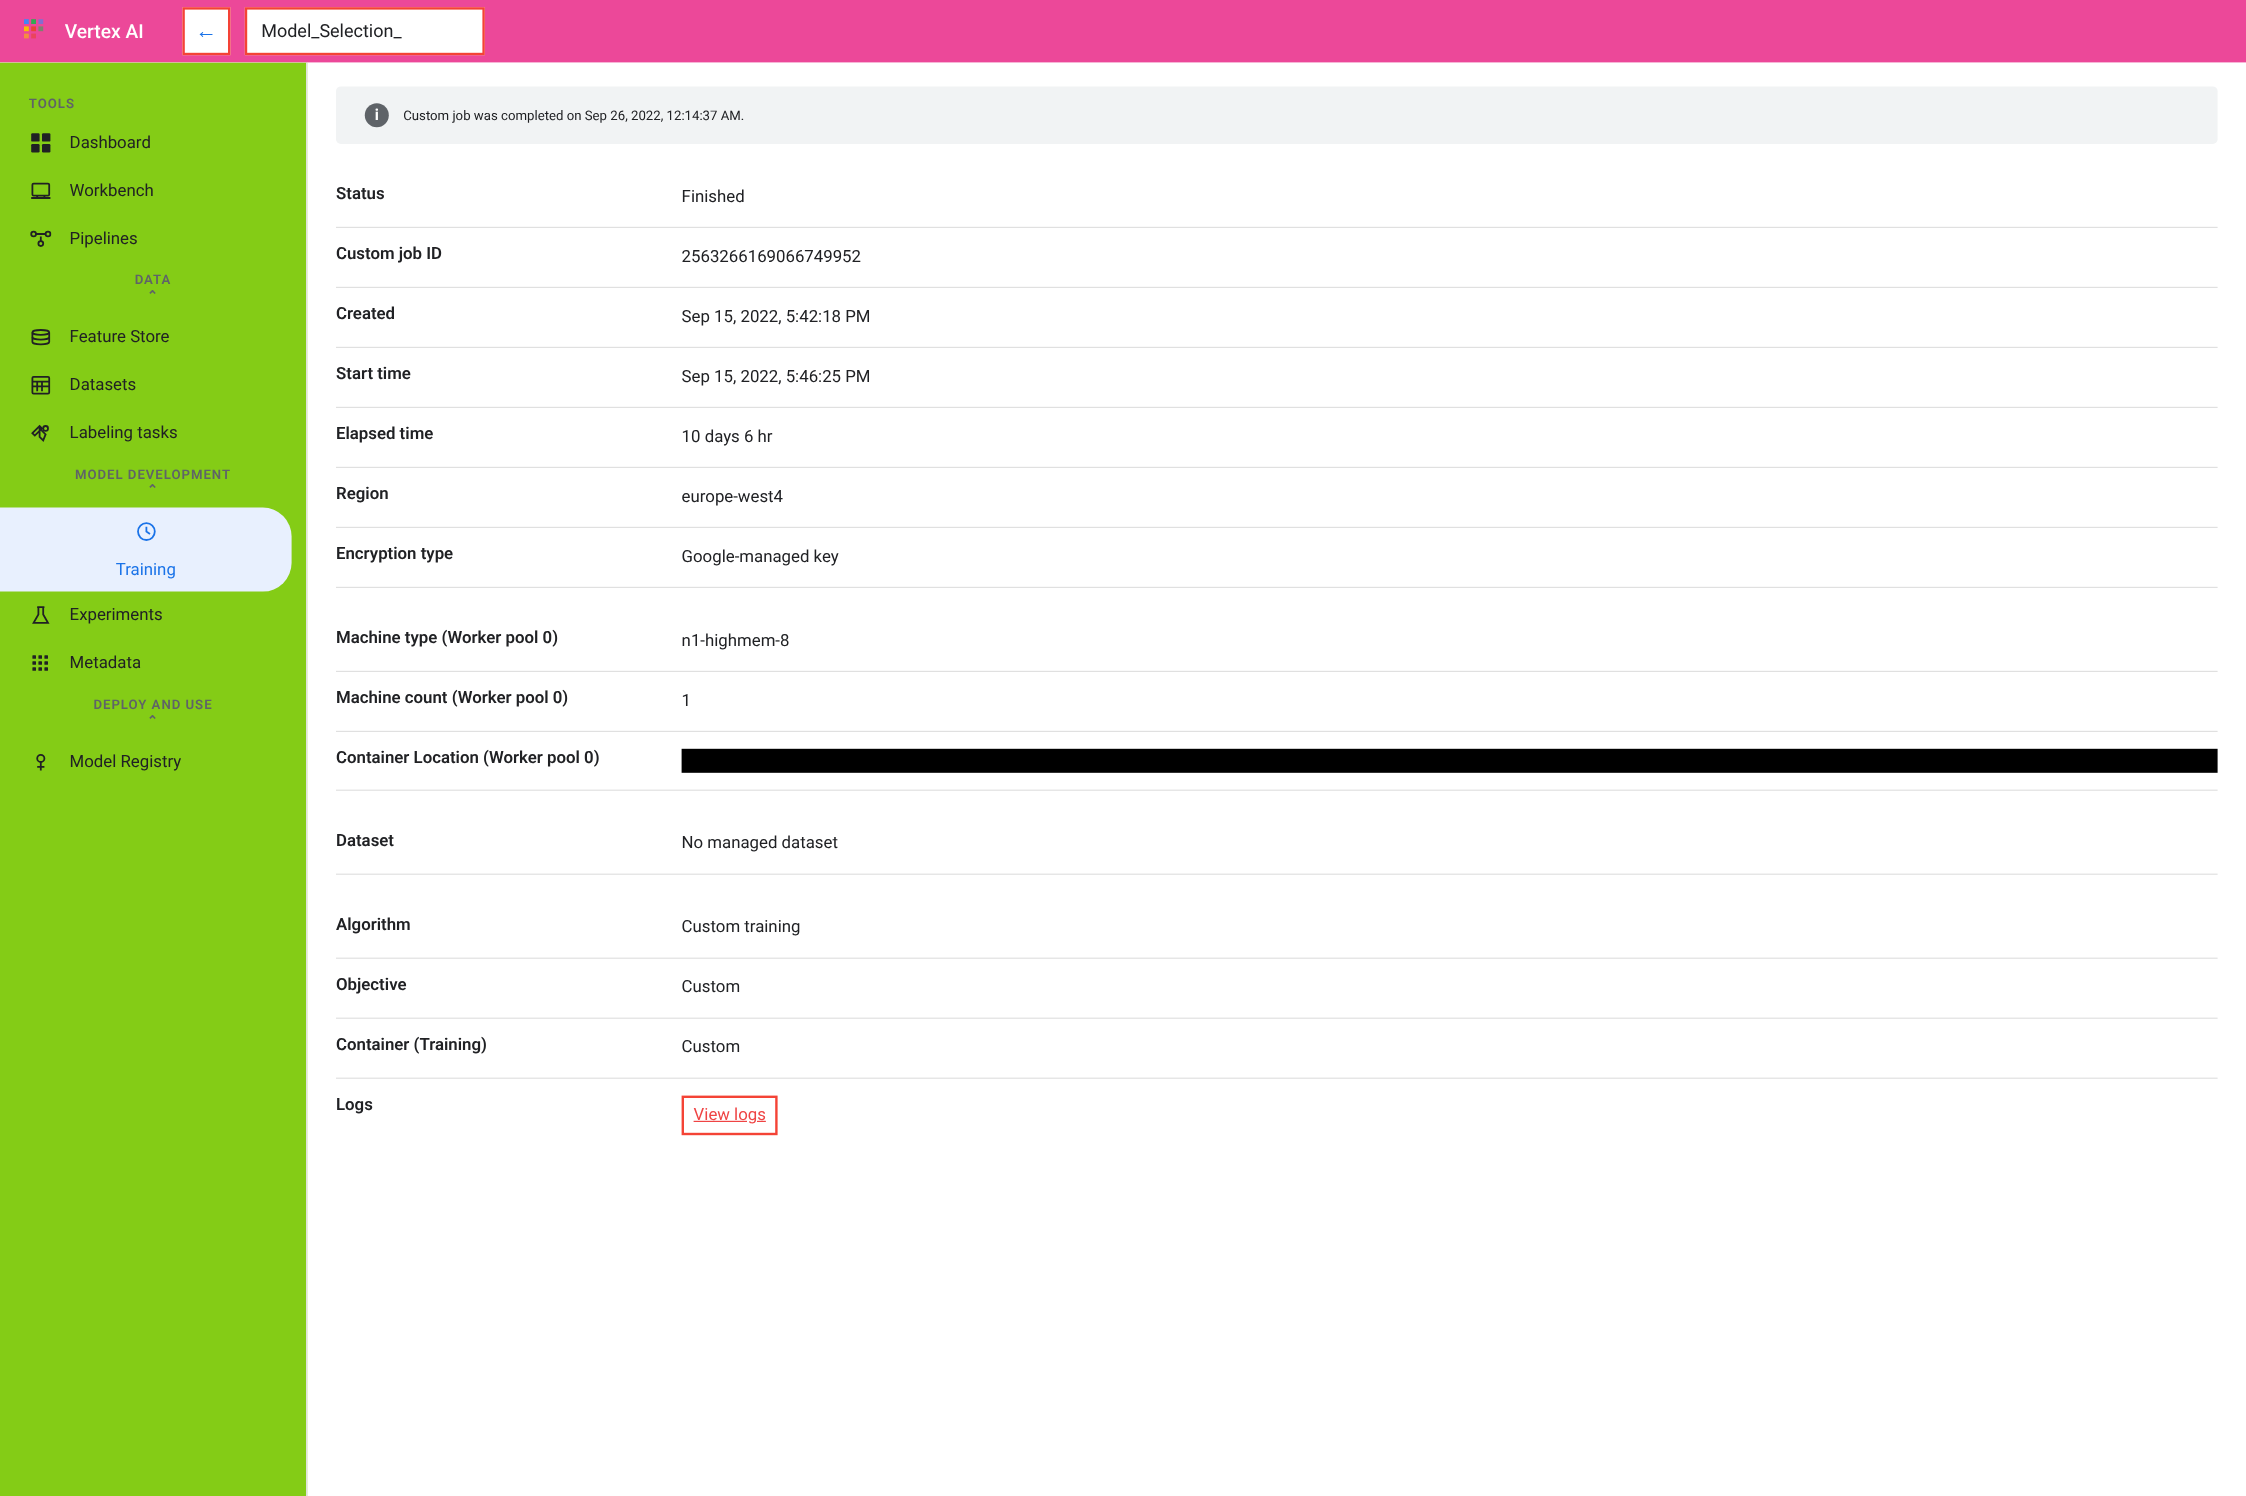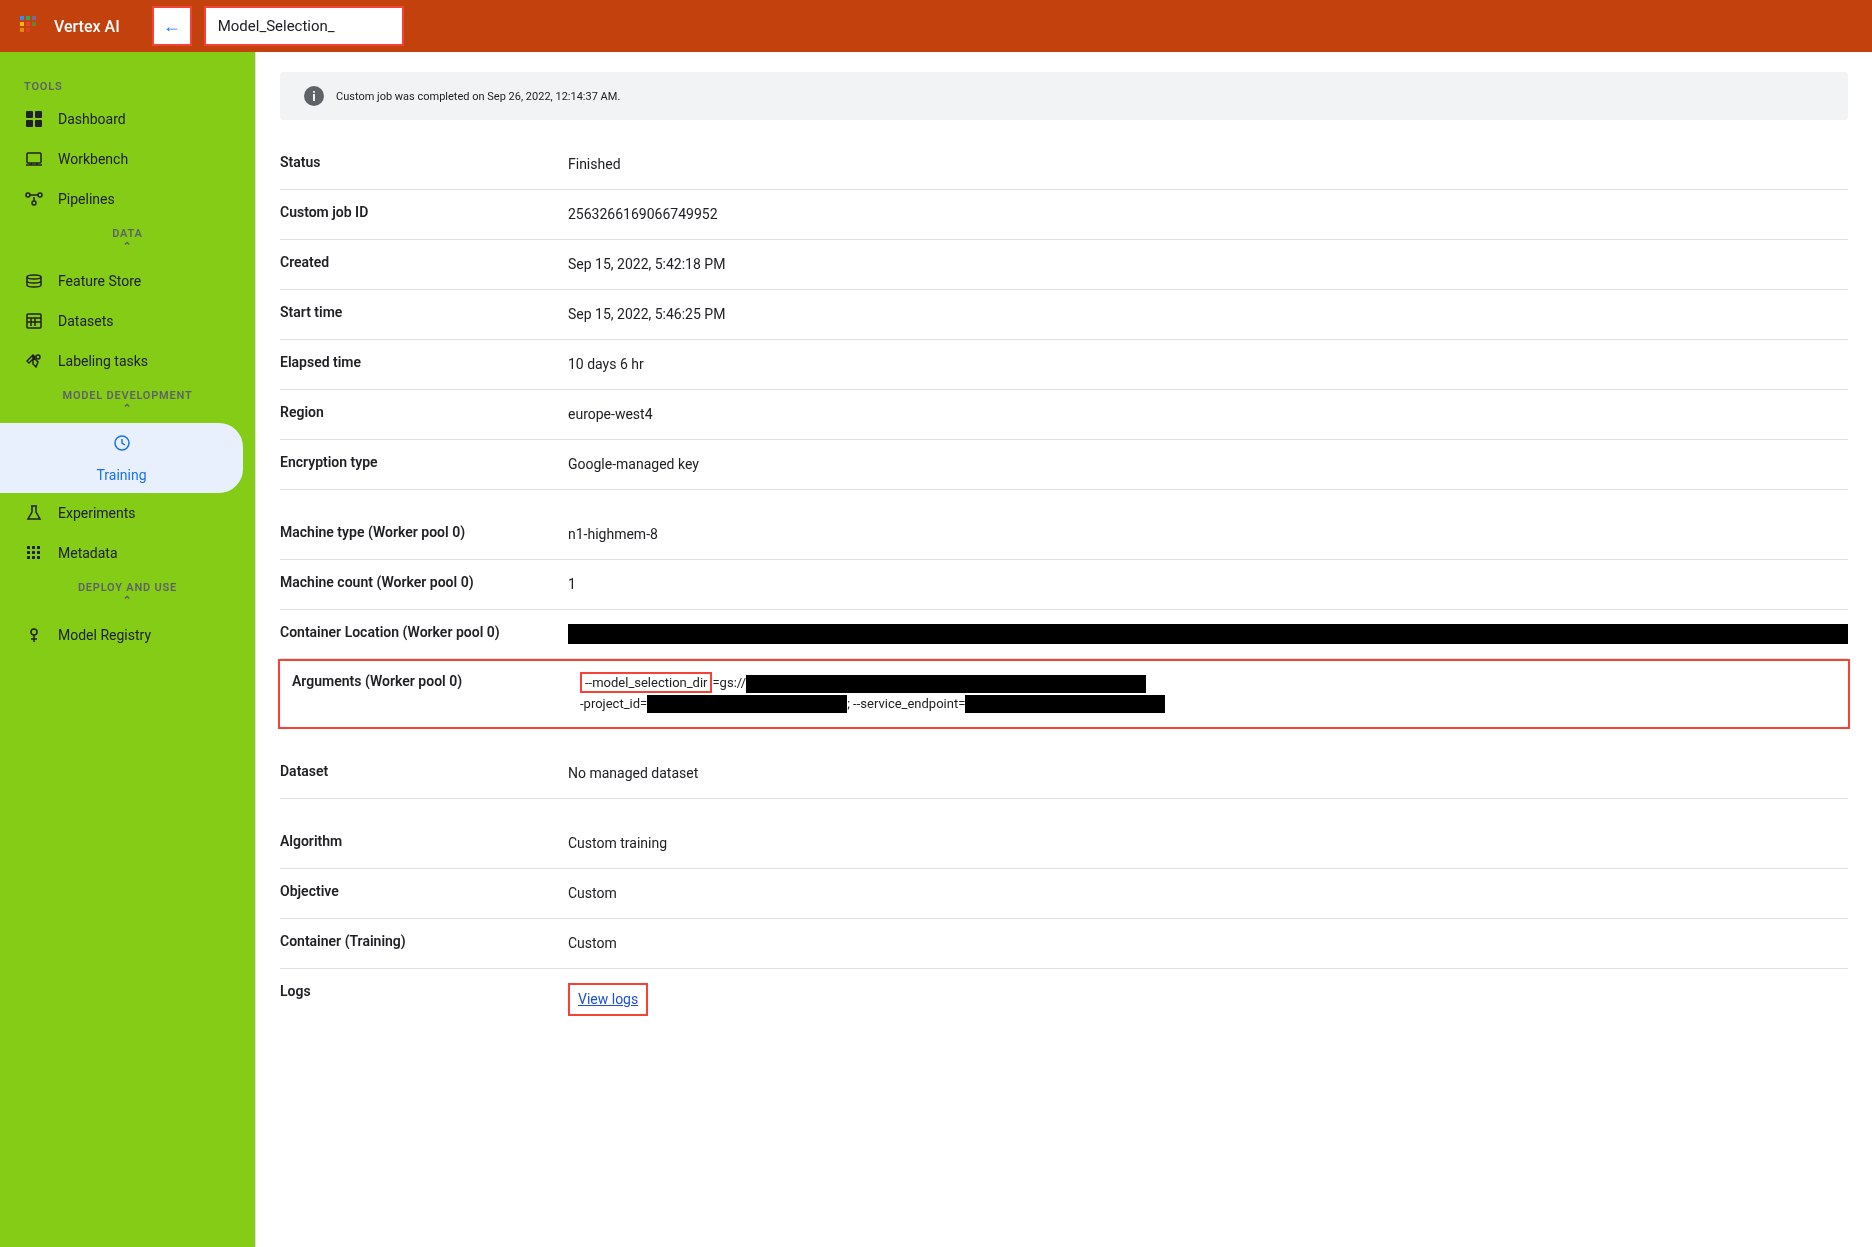--- a/index.html
+++ b/index.html
@@ -2,21 +2,21 @@
 <html><head>
   <meta charset="utf-8">
   <style>
     * { box-sizing: border-box; margin: 0; padding: 0; }
     body { font-family: 'Google Sans', Roboto, Arial, sans-serif; background: #fff; color: #202124; font-size: 14px; display: flex; flex-direction: column; height: 100vh; overflow: hidden; }
 
     
     .top-header {
       display: flex;
       align-items: center;
-      background: #c2410c;
+      background: #ec4899;
       color: #fff;
       height: 52px;
       padding: 0 16px;
       gap: 12px;
       flex-shrink: 0;
     }
     .top-header .logo {
       display: flex;
       align-items: center;
       gap: 10px;
@@ -194,21 +194,21 @@
       background: #000;
       color: transparent;
       display: inline;
     }
 
     .details-group-gap {
       height: 20px;
     }
 
     .view-logs-link {
-      color: #1d4ed8;
+      color: #ef4444;
       text-decoration: underline;
       cursor: pointer;
       border: 2px solid #f44336;
       padding: 4px 8px;
       display: inline-block;
     }
 
     
     .args-value {
       font-size: 13px;
@@ -422,27 +422,20 @@
       </div>
       <div class="details-row">
         <span class="detail-label">Machine count (Worker pool 0)</span>
         <span class="detail-value">1</span>
       </div>
       <div class="details-row">
         <span class="detail-label">Container Location (Worker pool 0)</span>
         <span class="detail-value redacted"></span>
       </div>
 
-      <div class="details-row" style="border: 2px solid #f44336; padding: 12px; margin: 0 -2px;">
-        <span class="detail-label" style="font-weight:600;">Arguments (Worker pool 0)</span>
-        <span class="detail-value args-value">
-          <span style="border: 2px solid #f44336; padding: 1px 3px; display:inline;">--model_selection_dir</span>=gs://<span class="redacted-inline" style="background:#000;color:transparent;display:inline-block;width:400px;height:18px;vertical-align:middle;">&nbsp;</span><br>
-          -project_id=<span class="redacted-inline" style="background:#000;color:transparent;display:inline-block;width:200px;height:18px;vertical-align:middle;">&nbsp;</span>; --service_endpoint=<span class="redacted-inline" style="background:#000;color:transparent;display:inline-block;width:200px;height:18px;vertical-align:middle;">&nbsp;</span>
-        </span>
-      </div>
 
       <div class="details-group-gap"></div>
 
       <div class="details-row">
         <span class="detail-label">Dataset</span>
         <span class="detail-value">No managed dataset</span>
       </div>
 
       <div class="details-group-gap"></div>
 

